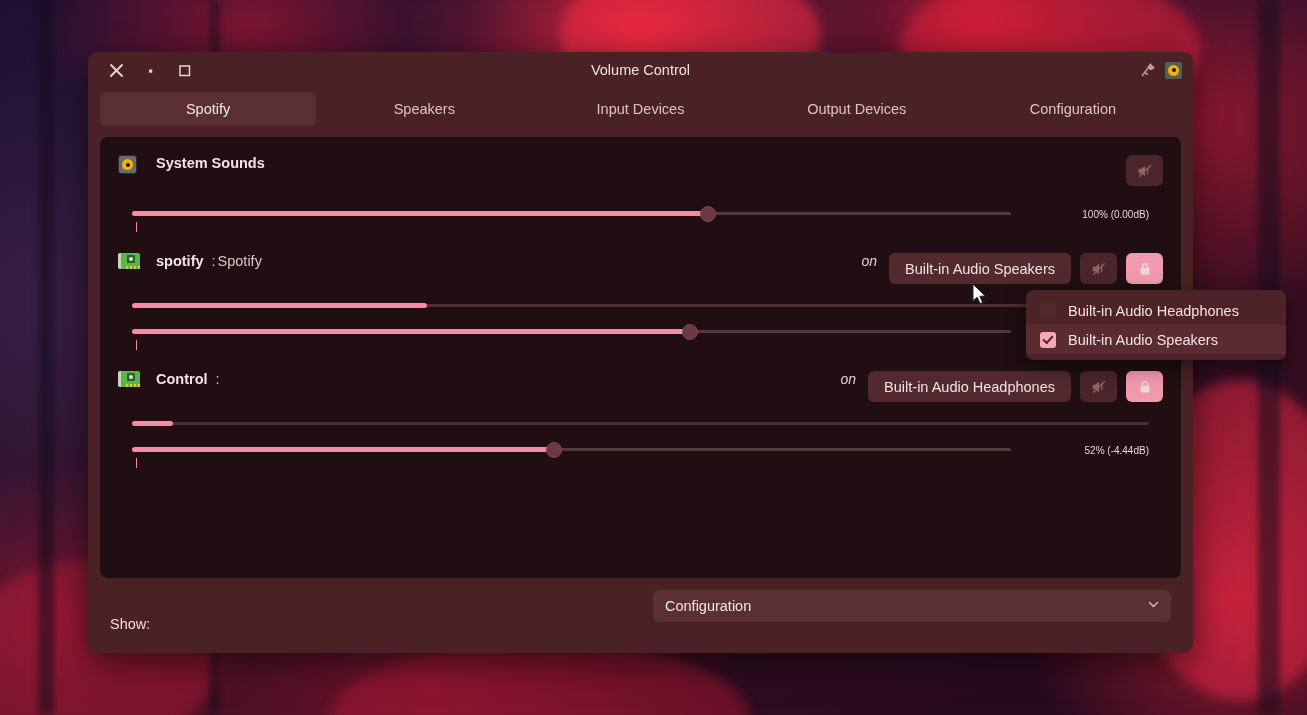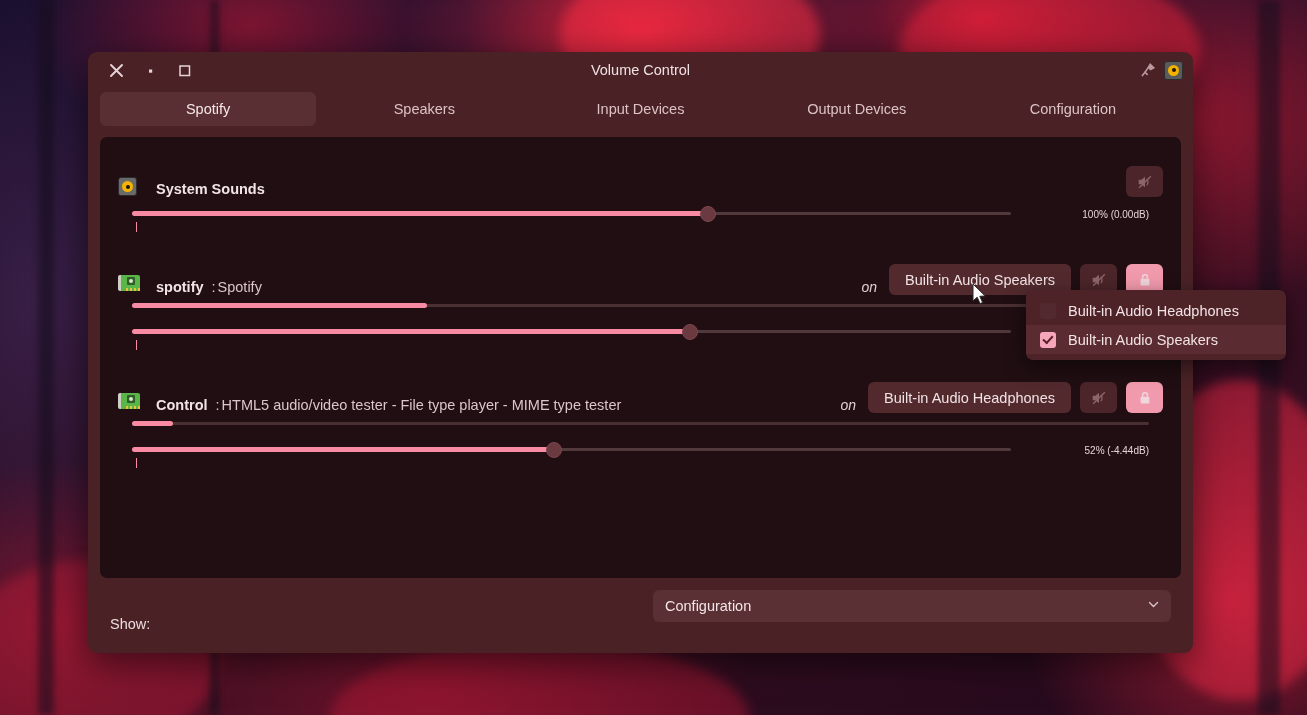--- a/index.html
+++ b/index.html
@@ -115,21 +115,21 @@
     margin: 7px 12px 0 12px;
     background: #200e12;
     border-radius: 7px;
     height: 441px;
     padding: 14px 18px 0 18px;
     position: relative;
   }
 
   .stream { position: relative; }
   .stream-head {
-    display: flex; align-items: flex-end;
+    display: flex; align-items: flex-start;
     height: 42px;
   }
   .app-icon {
     width: 20px; height: 20px;
     margin-right: 18px;
     flex: 0 0 auto;
     position: relative;
   }
   .icon-speaker {
     width: 19px; height: 19px; border-radius: 3px;
@@ -459,21 +459,20 @@
     <div class="stream" style="margin-top:22px;">
       <div class="stream-head">
         <div class="app-icon">
           <div class="icon-chip">
               <div class="die"></div>
               <div class="pins"></div>
             </div>
         </div>
         <span class="stream-name">Control</span>
         <span class="stream-sep">:</span>
-        <span class="stream-desc">HTML5 audio/video tester - File type player - MIME type tester</span>
         <div class="spacer"></div>
         <span class="on-label">on</span>
         <button class="device-btn">Built-in Audio Headphones</button>
         <button class="icon-btn">
           <svg width="18" height="18" viewBox="0 0 20 20">
               <path d="M3 7.5h3l4-3.2v11.4l-4-3.2H3z" fill="currentColor"></path>
               <path d="M12 6.5c1.8 1.8 1.8 5.2 0 7" stroke="currentColor" stroke-width="1.4" fill="none"></path>
               <path d="M3.5 16.5 L16.5 3.5" stroke="currentColor" stroke-width="1.5"></path>
             </svg>
         </button>

